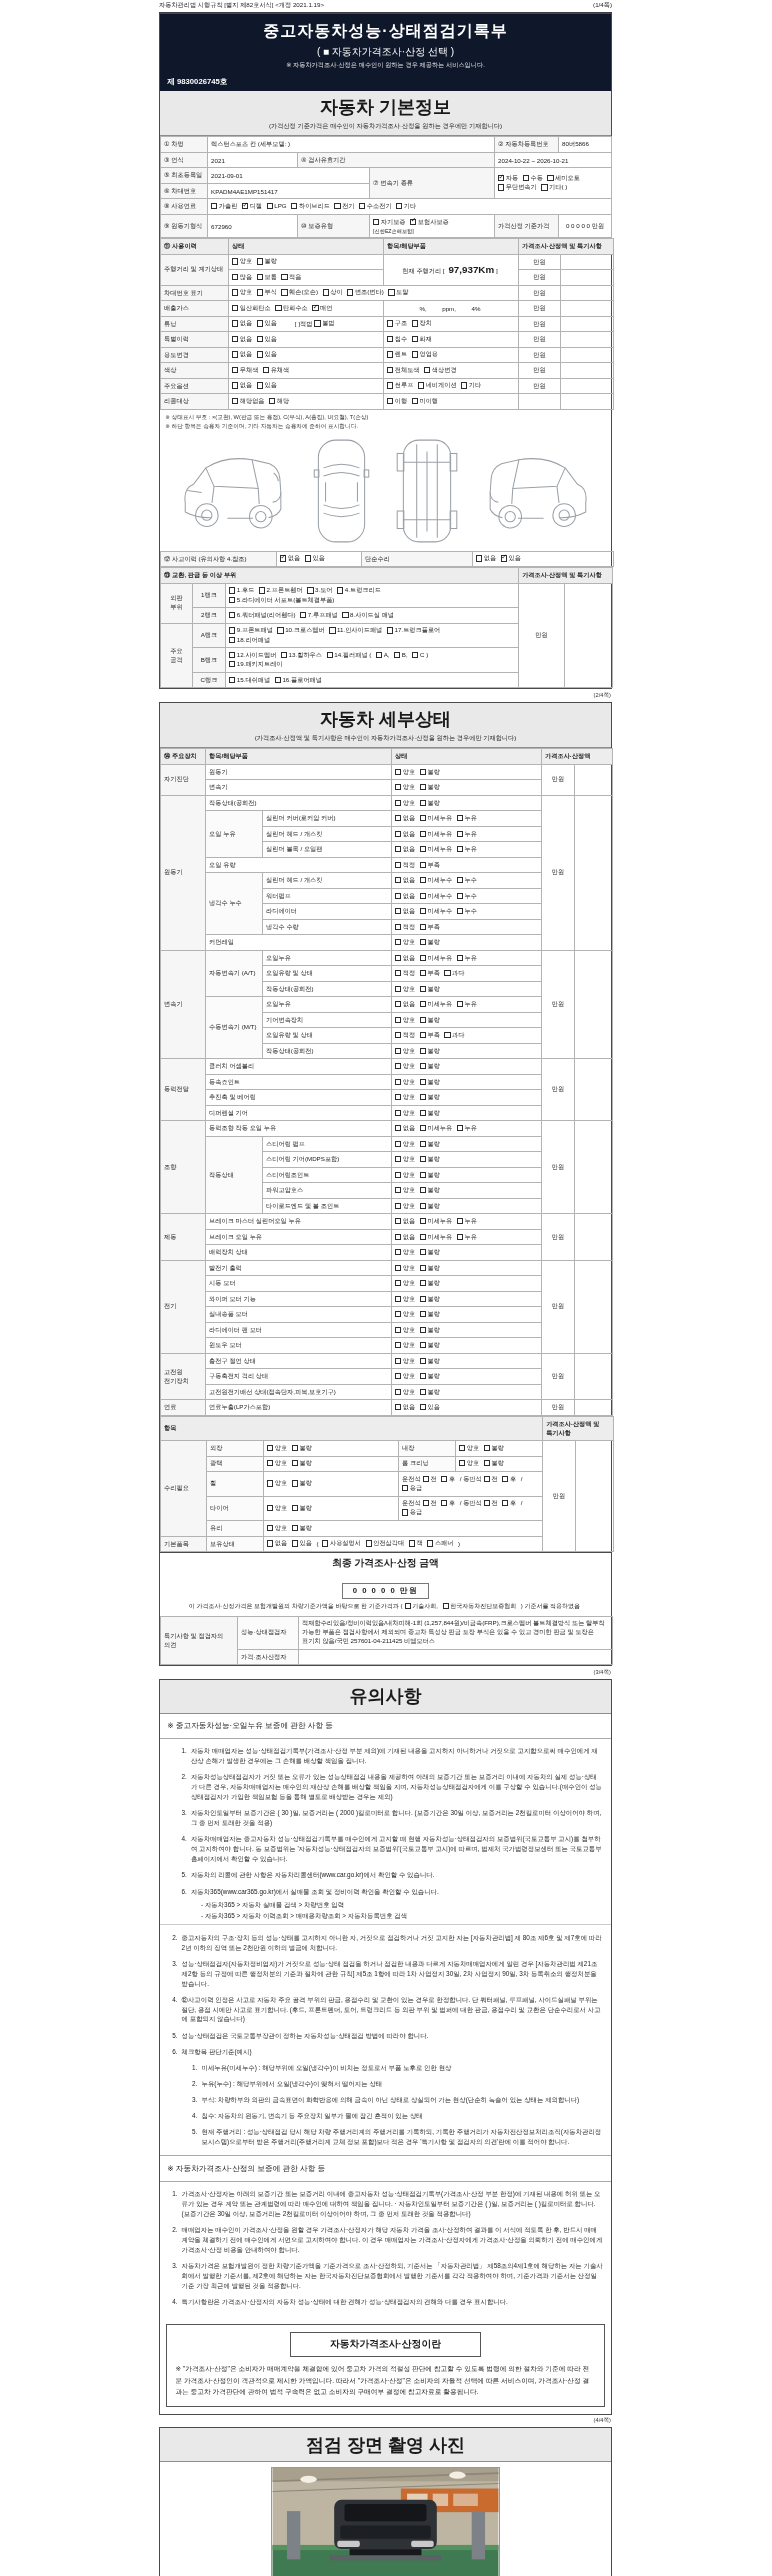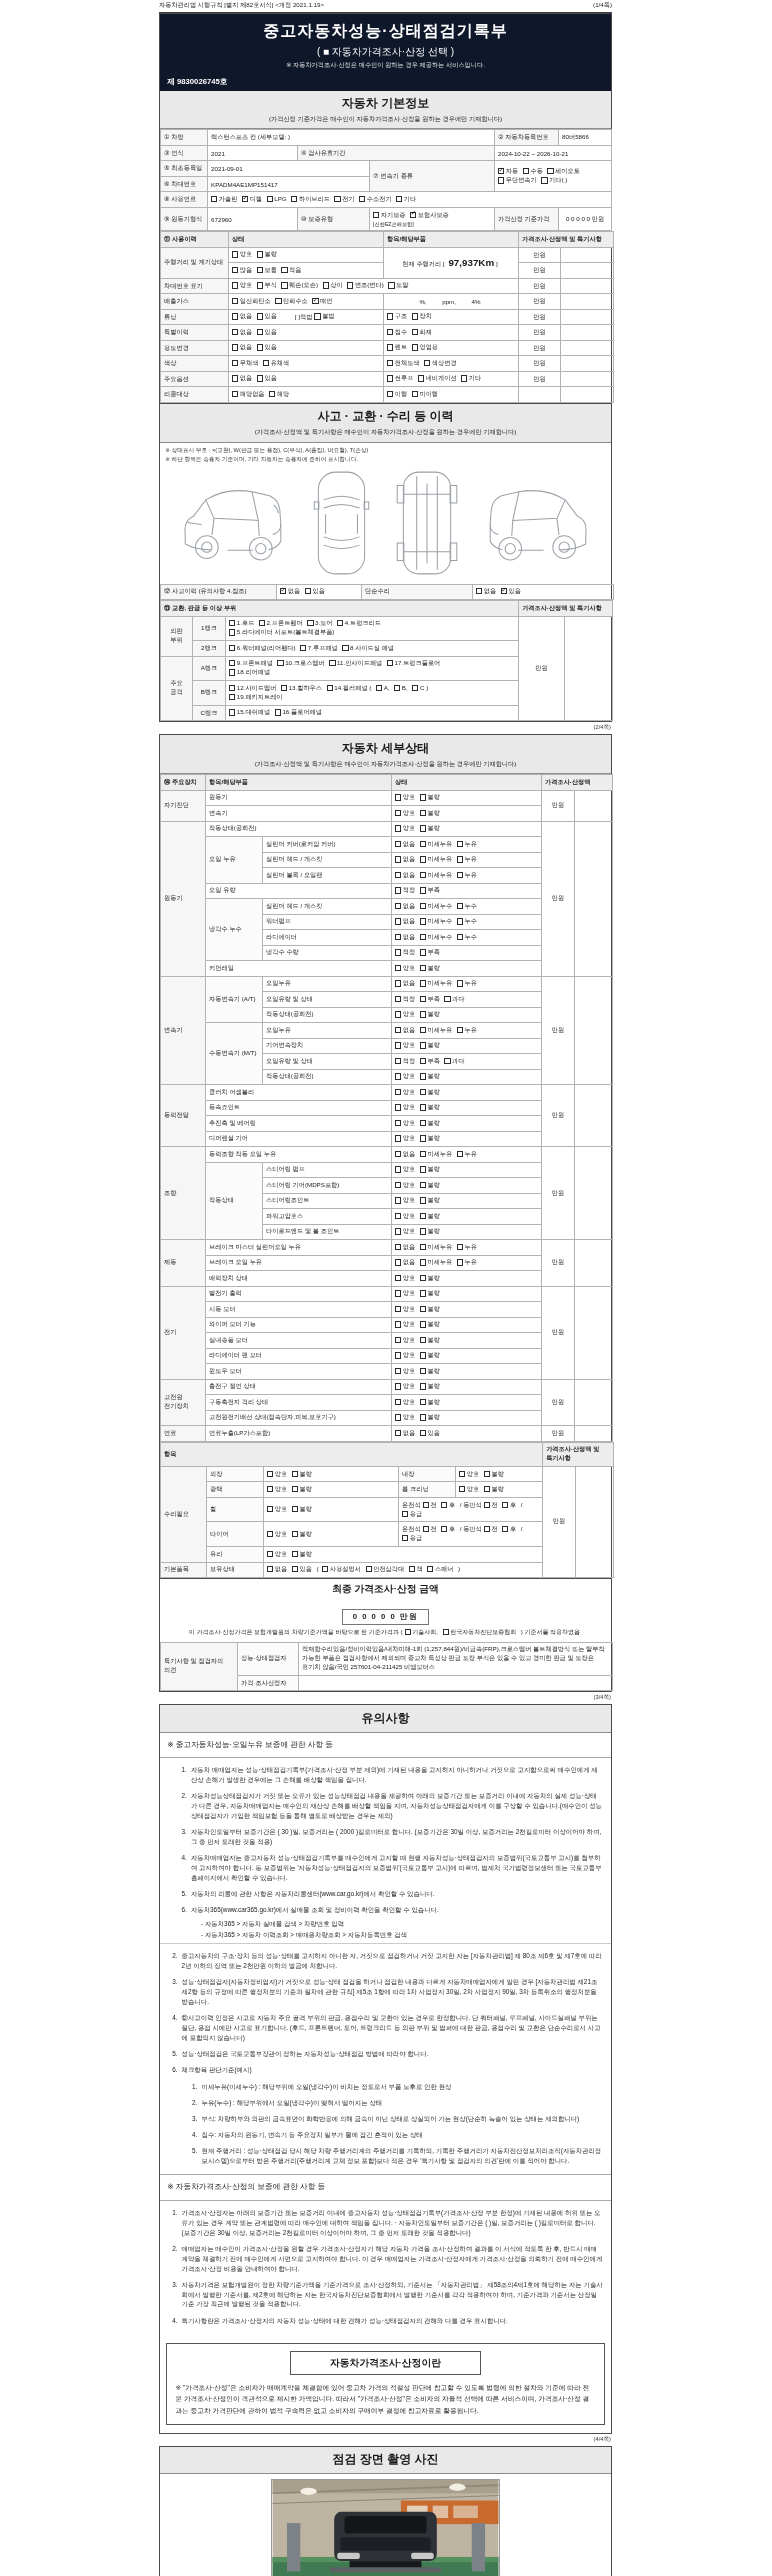--- a/index.html
+++ b/index.html
@@ -10,21 +10,21 @@
   .blk{border:1px solid #4a4a4a;background:#fff;}
   .pgmark{text-align:right;font-size:5.7px;color:#333;padding:2.1px 1px;}
   
   .dochead{background:#0f172a;color:#fff;padding:7.2px 0 0 0;}
   .dochead .t{font-size:16px;font-weight:bold;text-align:center;letter-spacing:1px;}
   .dochead .s{font-size:10px;text-align:center;margin-top:3.1px;}
   .dochead .n{font-size:6.2px;text-align:center;color:#e3e3e3;margin-top:2.6px;}
   .dochead .no{font-size:7.7px;font-weight:bold;text-align:left;padding:6.2px 5.2px 4.1px 7.2px;}
   
   .band{background:#e9e9e9;text-align:center;padding:4.6px 2.1px;border-bottom:0.5px solid #8d8d8d;}
-  .band .bt{font-size:12px;font-weight:bold;}
+  .band .bt{font-size:18px;font-weight:bold;}
   .band .bs{font-size:6.2px;margin-top:2.6px;color:#222;}
   table{width:100%;border-collapse:collapse;table-layout:fixed;}
   td{border:0.5px solid #b3b3b3;font-size:6.2px;padding:2.6px 3.1px;vertical-align:middle;word-break:keep-all;}
   tr{height:15.5px;}
   .lab{background:#f6f6f6;}
   .lab2{background:#fbfbfb;}
   .hd{background:#ededed;font-weight:bold;}
   .ctr{text-align:center;}
   .lft{text-align:left;}
   .prc{text-align:center;color:#222;}
@@ -208,24 +208,20 @@
             <tr>
               <td class="lab">리콜대상</td>
               <td><span class="opt"><span class="cb"></span><span>해당없음</span></span><span class="opt"><span class="cb"></span><span>해당</span></span></td>
               <td><span class="opt"><span class="cb"></span><span>이행</span></span><span class="opt"><span class="cb"></span><span>미이행</span></span></td>
               <td></td>
               <td></td>
             </tr>
           </tbody>
     </table>
 
-    <div class="band" style="border-top:1px solid #4a4a4a">
-      <div class="bt">사고 · 교환 · 수리 등 이력</div>
-      <div class="bs">(가격조사·산정액 및 특기사항은 매수인이 자동차가격조사·산정을 원하는 경우에만 기재합니다)</div>
-    </div>
     <div class="acnotes">
       <div>※ 상태표시 부호 : ×(교환), W(판금 또는 용접), C(부식), A(흠집), U(요철), T(손상)</div>
       <div>※ 하단 항목은 승용차 기준이며, 기타 자동차는 승용차에 준하여 표시합니다.</div>
     </div>
     <div class="diagrams">
 
       <svg width="111" height="108" viewBox="0 0 216 210">
         <g fill="none" stroke="#9aa0a6" stroke-width="2">
           <path d="M18,128 Q14,100 34,92 L58,60 Q96,36 148,44 L182,52 Q200,60 202,80 L204,108 Q204,124 188,127"></path>
           <path d="M18,128 L18,146 Q40,158 70,157 M100,158 L150,158 M180,157 Q200,152 204,140 L204,108"></path>

